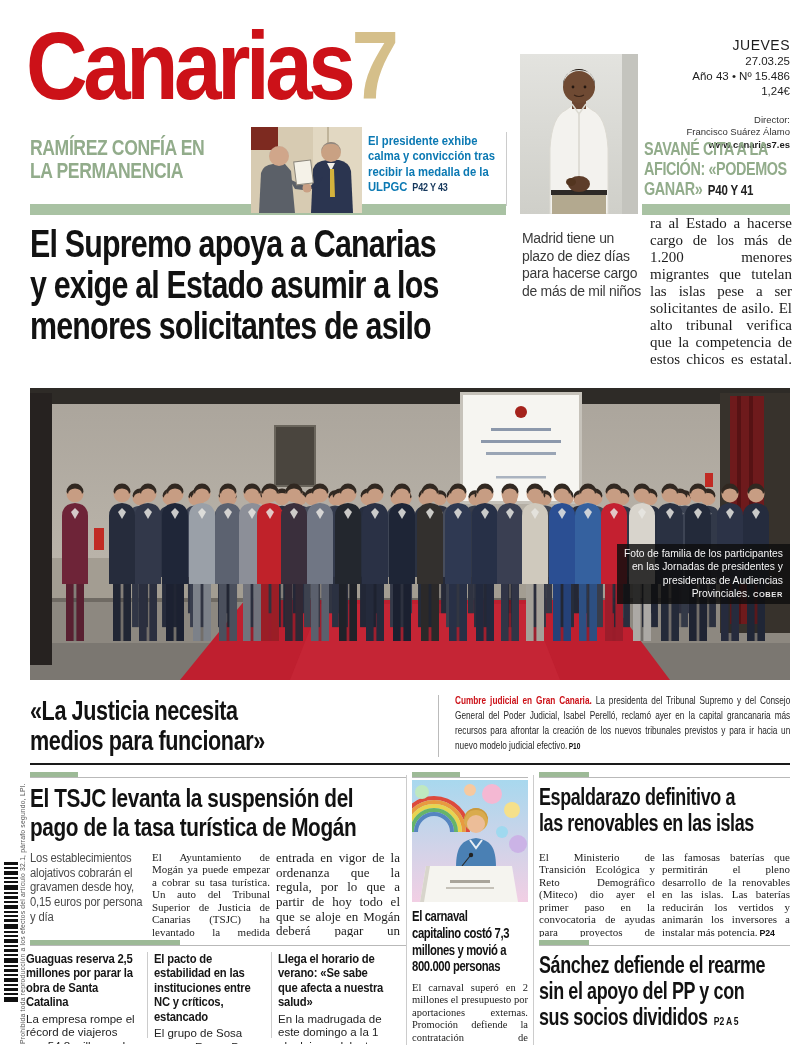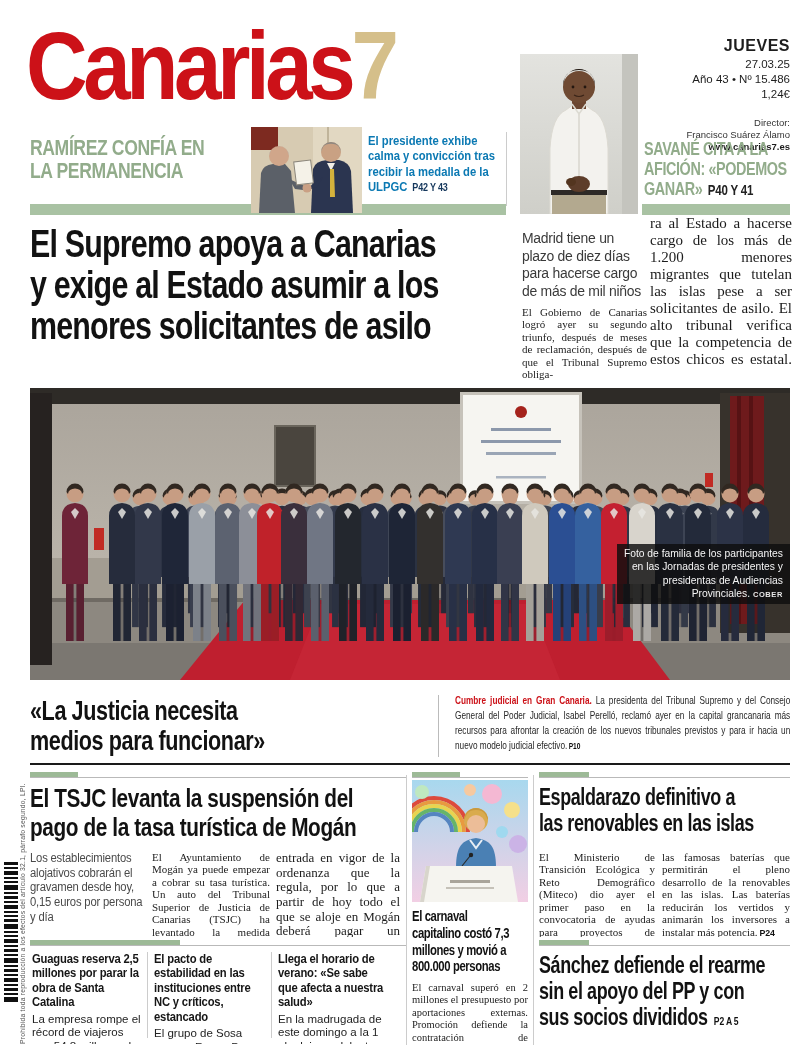--- a/index.html
+++ b/index.html
@@ -65,21 +65,21 @@
       <rect x="0" y="131" width="14" height="2"></rect>
         <rect x="0" y="135" width="14" height="5"></rect>
     </g>
   </svg>
   <div class="abs spinetext" style="left:19px;top:756px;height:288px">Prohibida toda reproducción a los efectos del artículo 32.1, párrafo segundo, LPI.</div>
 
   <div class="abs" style="left:26px;top:26px;font-weight:700;font-size:97px;line-height:.82;letter-spacing:-5px;transform:scaleX(.88);transform-origin:0 0;white-space:nowrap">
     <span style="color:#cc1118">Canarias</span><span style="color:#d5bf8a">7</span>
   </div>
   <div class="abs" style="right:9px;top:36px;text-align:right;line-height:1.3;color:#1d1d1d">
-    <div style="font-size:16px;font-weight:700;letter-spacing:.5px">JUEVES</div>
+    <div style="font-size:14px;font-weight:400;letter-spacing:.5px">JUEVES</div>
     <div style="font-size:11.5px">27.03.25</div>
     <div style="font-size:11.5px">Año 43 • Nº 15.486</div>
     <div style="font-size:11.5px">1,24€</div>
     <div style="font-size:9.5px;margin-top:15px;color:#333">Director:</div>
     <div style="font-size:9.5px;color:#333">Francisco Suárez Álamo</div>
     <div style="font-size:9.5px;font-weight:700">www.canarias7.es</div>
   </div>
 
   <div class="abs" style="left:30px;top:204px;width:476px;height:11px;background:#a9c2a3"></div>
   <div class="abs" style="left:642px;top:204px;width:148px;height:11px;background:#a9c2a3"></div>
@@ -148,21 +148,20 @@
   </div>
 
   <div class="abs hl scx80" style="left:30px;top:224px;font-size:38px;line-height:1.08;letter-spacing:-1px">
     <div class="line">El Supremo apoya a Canarias</div>
     <div class="line">y exige al Estado asumir a los</div>
     <div class="line">menores solicitantes de asilo</div>
   </div>
 
   <div class="abs clip" style="left:522px;top:229px;width:125px;height:152px">
     <div class="scx90" style="width:139px;font-size:15.5px;color:#3a3a3a;line-height:1.13;letter-spacing:-.3px;margin-bottom:7px">Madrid tiene un plazo de diez días para hacerse cargo de más de mil niños</div>
-    <div class="serif jbody" style="font-size:11px;line-height:1.13">El Gobierno de Canarias logró ayer su segundo triunfo, después de meses de reclamación, después de que el Tribunal Supremo obliga-</div>
   </div>
   <div class="abs serif jbody clip" style="left:650px;top:215px;width:142px;height:152px;font-size:15px;line-height:1.13">
     <span>ra al Estado a hacerse cargo de los más de 1.200 menores migrantes que tutelan las islas pese a ser solicitantes de asilo. El alto tribunal verifica que la competencia de estos chicos es estatal. Clavijo celebró el auto mientras el ministro Ángel Víctor Torres aseguró que se estaba estudiando.</span><b class="pref">P18</b>
   </div>
 
   <div class="abs" style="left:30px;top:388px;width:760px;height:216px">
     <svg width="760" height="292" viewBox="0 0 760 292">
       <defs>
         <linearGradient id="wall" x1="0" y1="0" x2="0" y2="1">
           <stop offset="0" stop-color="#aaa49b"></stop>
@@ -313,21 +312,21 @@
   <div class="abs serif jbody clip" style="left:152px;top:851px;width:118px;height:86px;font-size:11px;line-height:1.13">El Ayuntamiento de Mogán ya puede empezar a cobrar su tasa turística. Un auto del Tribunal Superior de Justicia de Canarias (TSJC) ha levantado la medida cautelar de suspensión de la</div>
   <div class="abs serif jbody clip" style="left:276px;top:851px;width:124px;height:86px;font-size:13px;line-height:1.13">
     <span>entrada en vigor de la ordenanza que la regula, por lo que a partir de hoy todo el que se aloje en Mogán deberá pagar un gravamen de 15 céntimos por persona y día.</span><b class="pref">P11</b>
   </div>
 
   <div class="abs gseg" style="left:30px;top:940px;width:150px"></div>
   <div class="abs rule" style="left:30px;top:945px;width:376px"></div>
   <div class="abs vdiv" style="left:147px;top:952px;height:86px"></div>
   <div class="abs vdiv" style="left:271px;top:952px;height:86px"></div>
 
-  <div class="abs clip" style="left:32px;top:952px;width:112px;height:92px">
+  <div class="abs clip" style="left:26px;top:952px;width:112px;height:92px">
     <div class="scx90" style="width:124px;font-size:12.5px;font-weight:700;line-height:1.15;letter-spacing:-.2px;margin-bottom:3px">Guaguas reserva 2,5 millones por parar la obra de Santa Catalina</div>
     <div style="font-size:11.5px;line-height:1.2;color:#232323"><span>La empresa rompe el récord de viajeros con 54,8 millones de usuarios</span></div>
   </div>
   <div class="abs clip" style="left:154px;top:952px;width:112px;height:92px">
     <div class="scx90" style="width:124px;font-size:12.5px;font-weight:700;line-height:1.15;letter-spacing:-.2px;margin-bottom:3px">El pacto de estabilidad en las instituciones entre NC y críticos, estancado</div>
     <div style="font-size:11.5px;line-height:1.2;color:#232323"><span>El grupo de Sosa suma a Forum Drago y a cinco ediles de Santa Lucía</span></div>
   </div>
   <div class="abs clip" style="left:278px;top:952px;width:112px;height:92px">
     <div class="scx90" style="width:124px;font-size:12.5px;font-weight:700;line-height:1.15;letter-spacing:-.2px;margin-bottom:3px">Llega el horario de verano: «Se sabe que afecta a nuestra salud»</div>
     <div style="font-size:11.5px;line-height:1.2;color:#232323"><span>En la madrugada de este domingo a la 1 el reloj se adelanta a las 2</span></div>

